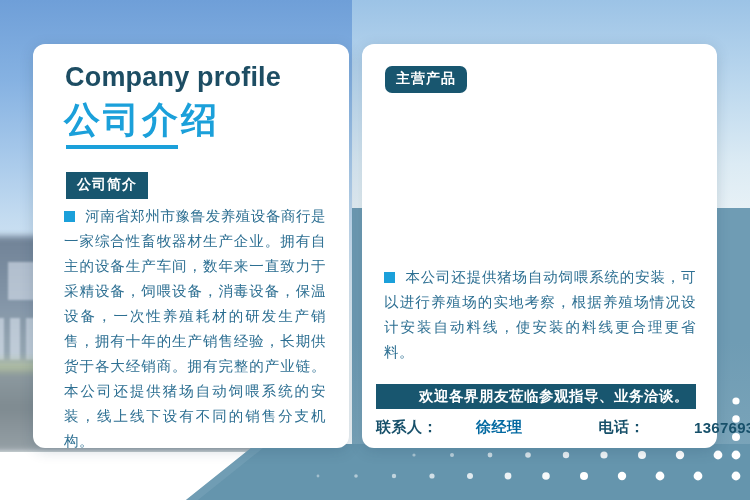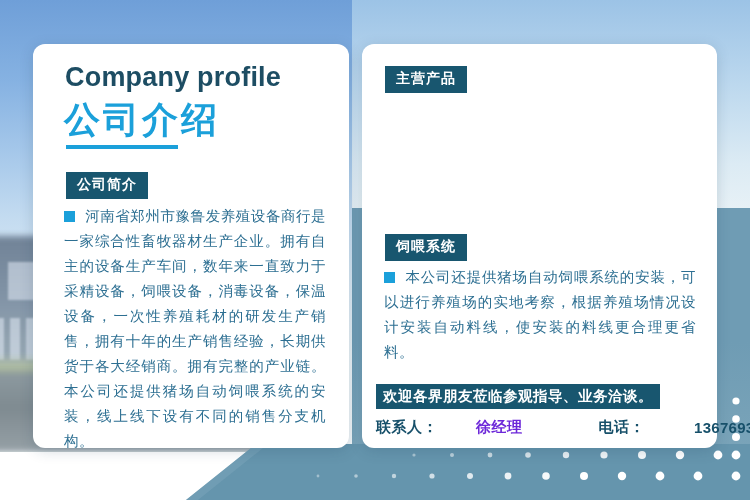--- a/index.html
+++ b/index.html
@@ -92,38 +92,38 @@
     font-size:14.5px;line-height:25px;letter-spacing:.4px;
     text-align:justify;
   }
   .bullet{
     display:inline-block;width:11px;height:11px;background:#1ba0da;
     vertical-align:middle;margin-right:10px;position:relative;top:-1px;
   }
   #para-intro{left:31px;top:160px;width:262px;}
 
   
-  #badge-products{left:23px;top:22px;}
+  #badge-products{left:23px;top:22px;border-radius:7px;}
   #para-products{left:22px;top:52px;width:312px;}
   #badge-feeding{left:23px;top:190px;}
   #para-feeding{left:22px;top:221px;width:312px;}
 
   .welcome-bar{
     position:absolute;left:14px;top:340px;width:284px;height:25px;
     background:#18566f;color:#ffffff;
     font-size:14.5px;font-weight:700;letter-spacing:.5px;
-    display:flex;align-items:center;justify-content:center;white-space:nowrap;
+    display:flex;align-items:center;justify-content:center;white-space:nowrap;padding-left:36px;
   }
   .contact-row{
     position:absolute;left:14px;top:371px;width:327px;height:24px;
     display:flex;align-items:center;color:#17506a;
     font-size:15px;font-weight:700;letter-spacing:.5px;white-space:nowrap;gap:38px;
   }
   .contact-label{color:#17506a;}
-  .contact-value{color:#6d28d9;font-weight:700;}
+  .contact-value{color:#0369a1;font-weight:700;}
   .contact-gap{display:inline-block;width:34px;}
   .phone-num{font-weight:700;color:#17506a;letter-spacing:.3px;margin-left:11px;}
 </style>
 </head>
 <body>
 
 <div id="stage">
 
   <div class="bg-photo">
     <div class="bg-sky"></div>
@@ -200,21 +200,20 @@
       </div>
     </div>
   </div>
 
   <div class="card" id="card-right">
     <div class="card-inner">
 
       <div class="badge" id="badge-products">主营产品</div>
 
 
-      <div class="badge" id="badge-feeding">饲喂系统</div>
 
       <div class="para" id="para-feeding">
         <span class="bullet"></span><span>本公司还提供猪场自动饲喂系统的安装，可以进行养殖场的实地考察，根据养殖场情况设计安装自动料线，使安装的料线更合理更省料。</span>
       </div>
 
       <div class="welcome-bar">欢迎各界朋友莅临参观指导、业务洽谈。</div>
 
       <div class="contact-row">
         <span class="contact-label">联系人：</span>
         <span class="contact-value">徐经理</span>

